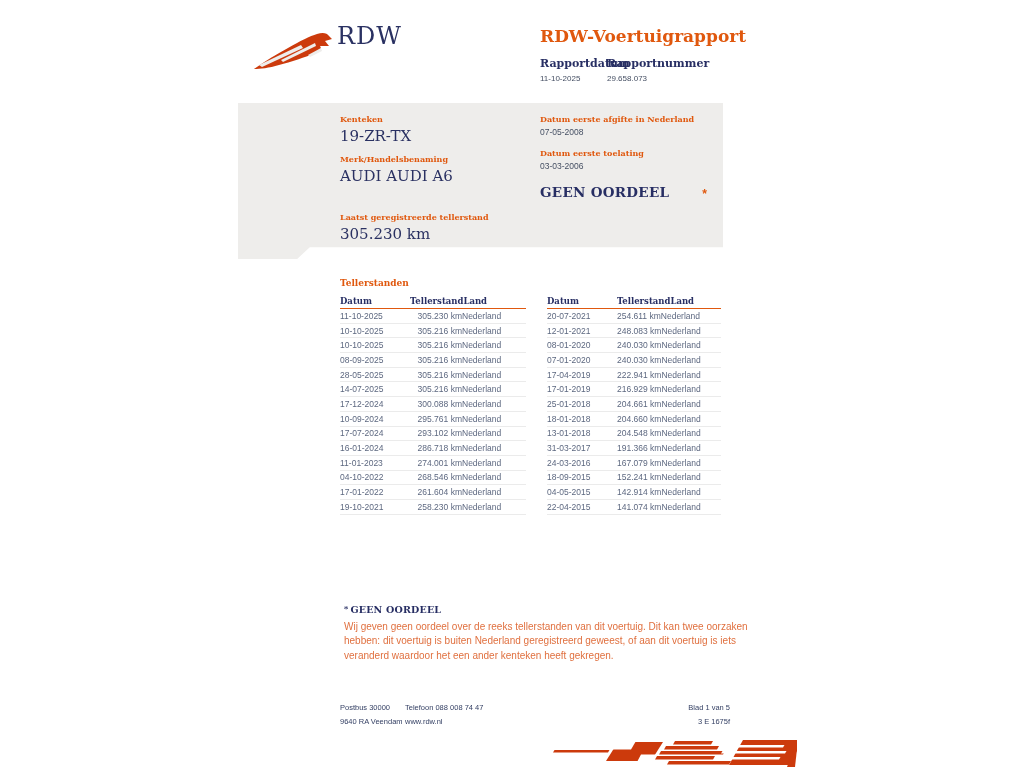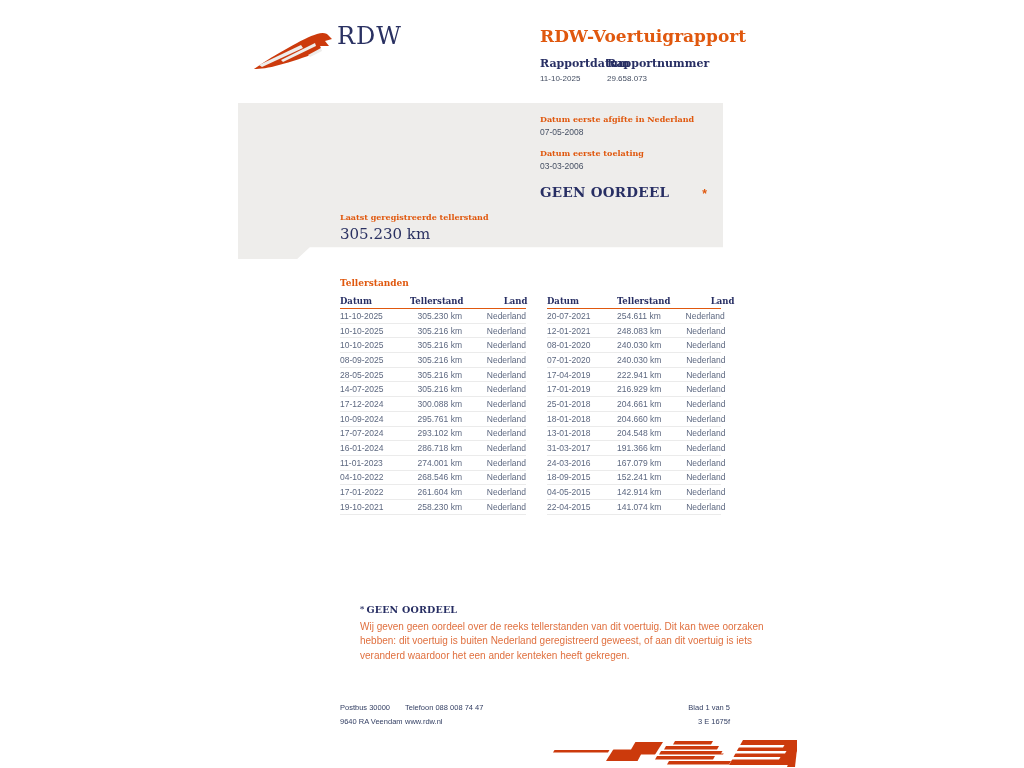--- a/index.html
+++ b/index.html
@@ -36,24 +36,24 @@
   .tables-row { display:flex; gap:21px; }
   .tbl { }
   .tbl-left { width:186px; }
   .tbl-right { width:174px; }
   .thead, .trow { display:grid; grid-template-columns:70px 1fr 64px; align-items:center; }
   .thead { height:14px; border-bottom:1.5px solid #e0580e; padding-bottom:2px; }
   .thead span { font-family:"DejaVu Serif", serif; font-weight:bold; font-size:8.5px; color:#272e63; }
   .trow { height:14.7px; border-bottom:1px solid #ebebeb; }
   .tcell { font-size:8.5px; color:#5d6880; white-space:nowrap; }
   .thead span:nth-child(2), .tcell.c1 { text-align:right; }
-  .thead span:nth-child(3), .tcell.c2 { text-align:right; }
-
-  
-  .footnote { left:360px; top:603px; width:404px; }
+  .thead span:nth-child(3), .tcell.c2 { }
+
+  
+  .footnote { left:344px; top:603px; width:404px; }
   .fn-head { font-family:"DejaVu Serif", serif; font-weight:bold; font-size:9.5px; color:#272e63; letter-spacing:.2px; }
   .fn-head .fn-marker { font-size:8px; vertical-align:2px; margin-right:2px; }
   .fn-body { margin-top:5px; font-size:10px; line-height:14.3px; color:#e0703f; }
 
   
   .footer-left  { left:340px; top:701px; }
   .footer-mid   { left:405px; top:701px; }
   .footer-right { left:638px; top:701px; width:92px; text-align:right; }
   .foot-line { font-size:7.5px; color:#333f63; line-height:14px; }
 
@@ -78,20 +78,26 @@
     <div class="meta-label">Rapportdatum</div>
     <div class="meta-value">11-10-2025</div>
   </div>
   <div class="col wide">
     <div class="meta-label">Rapportnummer</div>
     <div class="meta-value">29.658.073</div>
   </div>
 </div>
 
 <div class="abs vbox">
+  <div class="colL">
+    <div class="box-label">Kenteken</div>
+    <div class="box-value-lg">19-ZR-TX</div>
+    <div class="box-label">Merk/Handelsbenaming</div>
+    <div class="box-value-lg">AUDI AUDI A6</div>
+  </div>
   <div class="odo">
     <div class="box-label">Laatst geregistreerde tellerstand</div>
     <div class="box-value-lg">305.230 km</div>
   </div>
   <div class="colR">
     <div class="box-label">Datum eerste afgifte in Nederland</div>
     <div class="box-value-sm">07-05-2008</div>
     <div class="box-label">Datum eerste toelating</div>
     <div class="box-value-sm">03-03-2006</div>
     <div class="oordeel">GEEN OORDEEL</div>

